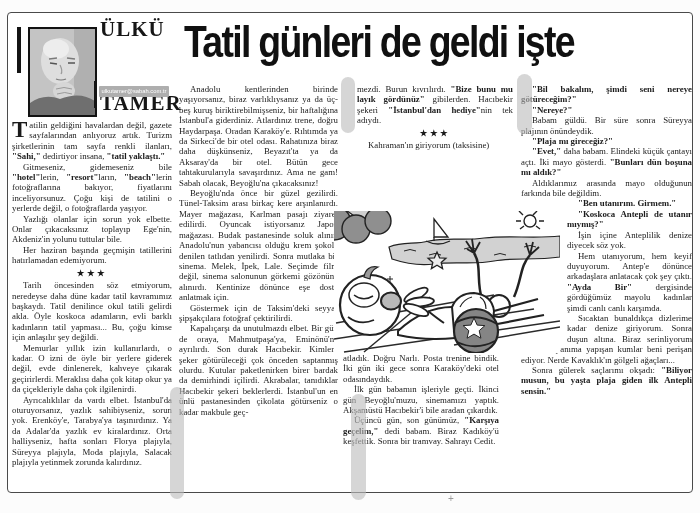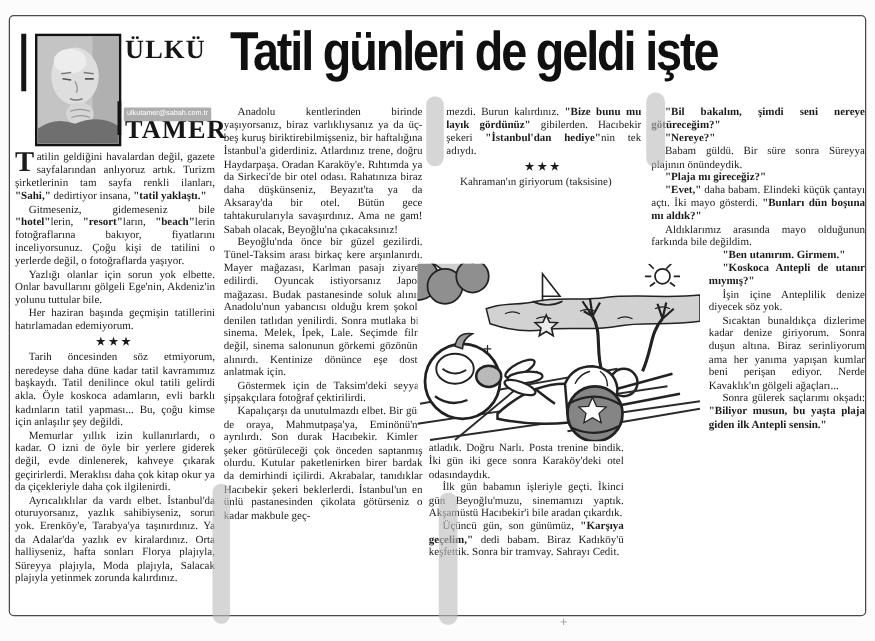--- a/index.html
+++ b/index.html
@@ -6,21 +6,21 @@
   .page{position:relative;width:700px;height:513px;background:#fcfcfc;overflow:hidden;
         font-family:"Liberation Serif",serif;color:#1b1b1b;}
   .frame{position:absolute;left:7px;top:12px;width:684px;height:479px;
          border:1.3px solid #4a4a4a;border-radius:4px;background:#ffffff;}
   
   .left-tick{position:absolute;left:17px;top:27px;width:4px;height:46px;background:#141414;}
   .photo{position:absolute;left:28px;top:27px;width:65px;height:86px;border:2px solid #121212;background:#c9c9c9;}
   .photo svg{display:block;}
   .author-name{position:absolute;left:100px;font-weight:bold;font-size:21px;letter-spacing:1px;
                font-family:"Liberation Serif",serif;color:#161616;}
-  .name1{top:27px;} .name2{top:53px;margin-top:38px;}
+  .name1{top:17px;} .name2{top:53px;margin-top:38px;}
   .email-bracket{position:absolute;left:94px;top:81px;width:3px;height:27px;background:#141414;}
   .email-box{position:absolute;left:99px;top:86px;width:70px;height:11px;background:#aeaeae;
              color:#ffffff;font-family:"Liberation Sans",sans-serif;font-size:5.8px;
              line-height:11px;text-align:center;border-radius:1px;}
   
   .headline{position:absolute;left:184px;top:17px;width:600px;white-space:nowrap;
             font-family:"Liberation Sans",sans-serif;font-weight:700;font-size:44px;
             letter-spacing:-2px;color:#101010;transform:scaleX(.85);transform-origin:left top;}
   
   .col{position:absolute;font-size:8.8px;line-height:10.4px;text-align:justify;}
@@ -73,35 +73,35 @@
   <div class="author-name name1">ÜLKÜ</div>
   <div class="author-name name2">TAMER</div>
   <div class="email-bracket"></div>
   <div class="email-box">ulkutamer@sabah.com.tr</div>
 
   <div class="headline">Tatil günleri de geldi işte</div>
 
   <div class="col col1">
       <p class="para noind"><span class="dropcap">T</span><span>atilin geldiğini havalardan değil, gazete sayfalarından anlıyoruz artık. Turizm şirketlerinin tam sayfa renkli ilanları, </span><span class="b">"Sahi,"</span><span> dedirtiyor insana, </span><span class="b">"tatil yaklaştı."</span></p>
       <p class="para"><span>Gitmeseniz, gidemeseniz bile </span><span class="b">"hotel"</span><span>lerin, </span><span class="b">"resort"</span><span>ların, </span><span class="b">"beach"</span><span>lerin fotoğraflarına bakıyor, fiyatlarını inceliyorsunuz. Çoğu kişi de tatilini o yerlerde değil, o fotoğraflarda yaşıyor.</span></p>
-      <p class="para"><span>Yazlığı olanlar için sorun yok elbette. Onlar bavullarını gölgeli Ege'nin, Akdeniz'in yolunu tuttular bile.</span></p>
+      <p class="para"><span>Yazlığı olanlar için sorun yok elbette. Onlar çıkacaksınız toplayıp Ege'nin, Akdeniz'in yolunu tuttular bile.</span></p>
       <p class="para"><span>Her haziran başında geçmişin tatillerini hatırlamadan edemiyorum.</span></p>
       <p class="para sep">★★★</p>
       <p class="para"><span>Tarih öncesinden söz etmiyorum, neredeyse daha düne kadar tatil kavramımız başkaydı. Tatil denilince okul tatili gelirdi akla. Öyle koskoca adamların, evli barklı kadınların tatil yapması... Bu, çoğu kimse için anlaşılır şey değildi.</span></p>
       <p class="para"><span>Memurlar yıllık izin kullanırlardı, o kadar. O izni de öyle bir yerlere giderek değil, evde dinlenerek, kahveye çıkarak geçirirlerdi. Meraklısı daha çok kitap okur ya da çiçekleriyle daha çok ilgilenirdi.</span></p>
       <p class="para"><span>Ayrıcalıklılar da vardı elbet. İstanbul'da oturuyorsanız, yazlık sahibiyseniz, sorun yok. Erenköy'e, Tarabya'ya taşınırdınız. Ya da Adalar'da yazlık ev kiralardınız. Orta halliyseniz, hafta sonları Florya plajıyla, Süreyya plajıyla, Moda plajıyla, Salacak plajıyla yetinmek zorunda kalırdınız.</span></p>
     </div>
   <div class="col col2">
       <p class="para"><span>Anadolu kentlerinden birinde yaşıyorsanız, biraz varlıklıysanız ya da üç-beş kuruş biriktirebilmişseniz, bir haftalığına İstanbul'a giderdiniz. Atlardınız trene, doğru Haydarpaşa. Oradan Karaköy'e. Rıhtımda ya da Sirkeci'de bir otel odası. Rahatınıza biraz daha düşkünseniz, Beyazıt'ta ya da Aksaray'da bir otel. Bütün gece tahtakurularıyla savaşırdınız. Ama ne gam! Sabah olacak, Beyoğlu'na çıkacaksınız!</span></p>
       <p class="para"><span>Beyoğlu'nda önce bir güzel gezilirdi. Tünel-Taksim arası birkaç kere arşınlanırdı. Mayer mağazası, Karlman pasajı ziyaret edilirdi. Oyuncak istiyorsanız Japon mağazası. Budak pastanesinde soluk alınır, Anadolu'nun yabancısı olduğu krem şokola denilen tatlıdan yenilirdi. Sonra mutlaka bir sinema. Melek, İpek, Lale. Seçimde film değil, sinema salonunun görkemi gözönüne alınırdı. Kentinize dönünce eşe dosta anlatmak için.</span></p>
       <p class="para"><span>Göstermek için de Taksim'deki seyyar şipşakçılara fotoğraf çektirilirdi.</span></p>
       <p class="para"><span>Kapalıçarşı da unutulmazdı elbet. Bir gün de oraya, Mahmutpaşa'ya, Eminönü'ne ayrılırdı. Son durak Hacıbekir. Kimlere şeker götürüleceği çok önceden saptanmış olurdu. Kutular paketlenirken birer bardak da demirhindi içilirdi. Akrabalar, tanıdıklar Hacıbekir şekeri beklerlerdi. İstanbul'un en ünlü pastanesinden çikolata götürseniz o kadar makbule geç-</span></p>
     </div>
   <div class="col col3a">
-      <p class="para noind"><span>mezdi. Burun kalırdınız. </span><span class="b">"Bize bunu mu layık gördünüz"</span><span> gibilerden. Hacıbekir şekeri </span><span class="b">"İstanbul'dan hediye"</span><span>nin tek adıydı.</span></p>
+      <p class="para noind"><span>mezdi. Burun kıvrılırdı. </span><span class="b">"Bize bunu mu layık gördünüz"</span><span> gibilerden. Hacıbekir şekeri </span><span class="b">"İstanbul'dan hediye"</span><span>nin tek adıydı.</span></p>
       <p class="para sep">★★★</p>
       <p class="para"><span>Kahraman'ın giriyorum (taksisine)</span></p>
     </div>
   <div class="col col3b">
       <p class="para noind"><span>atladık. Doğru Narlı. Posta trenine bindik. İki gün iki gece sonra Karaköy'deki otel odasındaydık.</span></p>
       <p class="para"><span>İlk gün babamın işleriyle geçti. İkinci gün Beyoğlu'muzu, sinemamızı yaptık. Akşamüstü Hacıbekir'i bile aradan çıkardık.</span></p>
       <p class="para"><span>Üçüncü gün, son günümüz, </span><span class="b">"Karşıya geçelim,"</span><span> dedi babam. Biraz Kadıköy'ü keşfettik. Sonra bir tramvay. Sahrayı Cedit.</span></p>
     </div>
   <div class="col col4">
     <div>
@@ -111,20 +111,21 @@
         <p class="para"><span class="b">"Plaja mı gireceğiz?"</span></p>
         <p class="para"><span class="b">"Evet,"</span><span> daha babam. Elindeki küçük çantayı açtı. İki mayo gösterdi. </span><span class="b">"Bunları dün boşuna mı aldık?"</span></p>
         <p class="para"><span>Aldıklarımız arasında mayo olduğunun farkında bile değildim.</span></p>
       </div>
     <div>
       <div class="illu-spacer"></div>
       <div>
           <p class="para"><span class="b">"Ben utanırım. Girmem."</span></p>
           <p class="para"><span class="b">"Koskoca Antepli de utanır mıymış?"</span></p>
           <p class="para"><span>İşin içine Anteplilik denize diyecek söz yok.</span></p>
+          <p class="para"><span>Hem utanıyorum, hem keyif duyuyorum. Antep'e dönünce arkadaşlara anlatacak çok şey çıktı. </span><span class="b">"Ayda Bir"</span><span> dergisinde gördüğümüz mayolu kadınlar şimdi canlı canlı karşımda.</span></p>
           <p class="para"><span>Sıcaktan bunaldıkça dizlerime kadar denize giriyorum. Sonra duşun altına. Biraz serinliyorum ama her yanıma yapışan kumlar beni perişan ediyor. Nerde Kavaklık'ın gölgeli ağaçları...</span></p>
           <p class="para"><span>Sonra gülerek saçlarımı okşadı: </span><span class="b">"Biliyor musun, bu yaşta plaja giden ilk Antepli sensin."</span></p>
         </div>
     </div>
   </div>
 
   <div class="illu">
     <svg width="226" height="142" viewBox="0 0 226 142">
 
       <path d="M55,36 C70,30 80,34 95,30 C115,26 130,30 150,27 C175,24 200,28 226,25 L226,46 C200,50 180,46 160,50 C140,54 120,50 100,53 C85,55 70,52 58,48 Z" fill="#d2d2d2" stroke="#222" stroke-width="1.2"></path>

